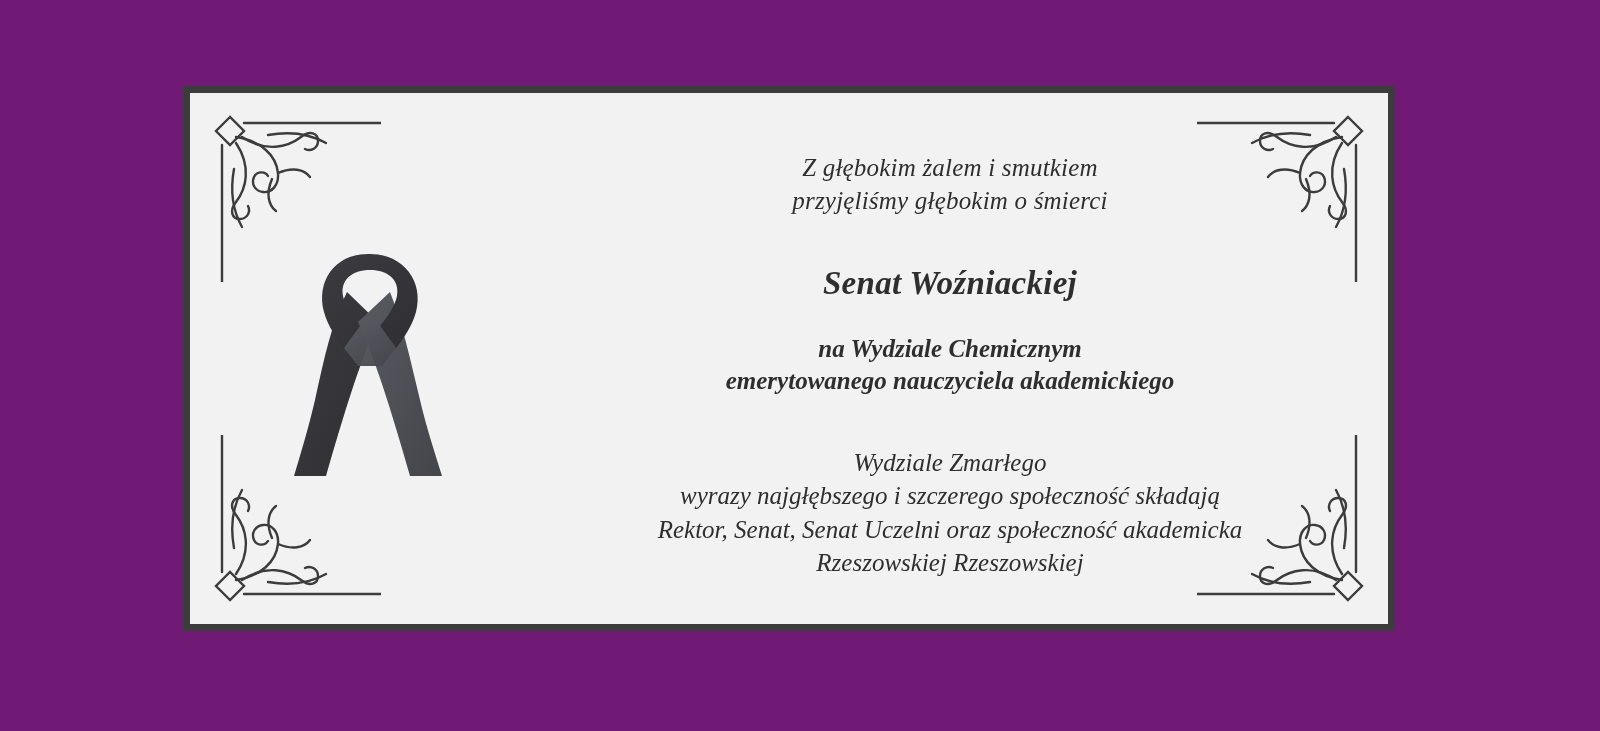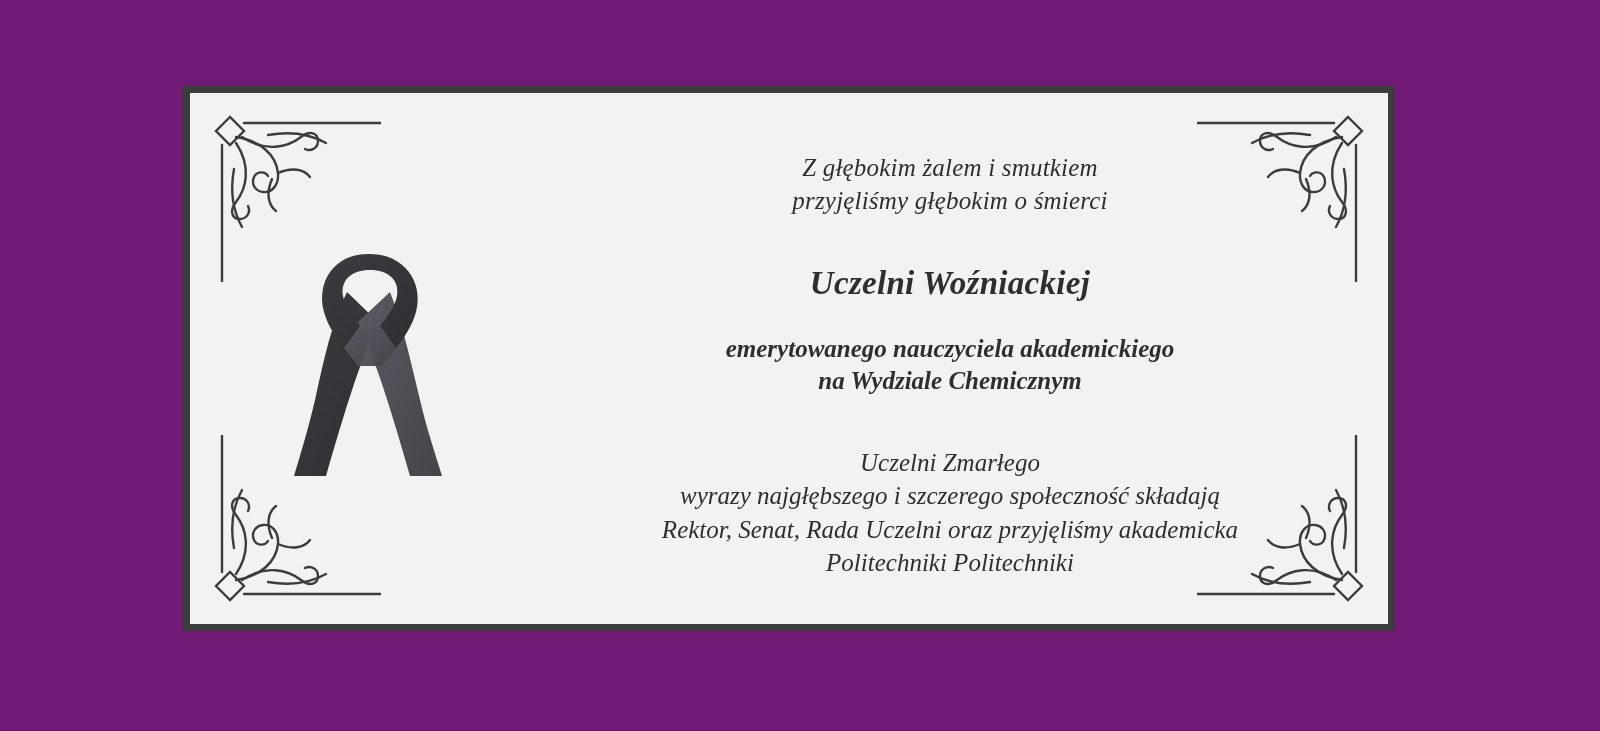--- a/index.html
+++ b/index.html
@@ -198,32 +198,32 @@
         </svg>
       </div>
 
       <div class="text-block">
 
         <div class="intro">
           <div>Z głębokim żalem i smutkiem</div>
           <div>przyjęliśmy głębokim o śmierci</div>
         </div>
 
-        <div class="name">Uczelni Woźniackiej</div>
+        <div class="name">Senat Woźniackiej</div>
 
         <div class="role">
+          <div>na Wydziale Chemicznym</div>
           <div>emerytowanego nauczyciela akademickiego</div>
-          <div>na Wydziale Chemicznym</div>
         </div>
 
         <div class="closing">
-          <div>Uczelni Zmarłego</div>
+          <div>Wydziale Zmarłego</div>
           <div>wyrazy najgłębszego i szczerego społeczność składają</div>
-          <div>Rektor, Senat, Rada Uczelni oraz przyjęliśmy akademicka</div>
-          <div>Politechniki Politechniki</div>
+          <div>Rektor, Senat, Senat Uczelni oraz społeczność akademicka</div>
+          <div>Rzeszowskiej Rzeszowskiej</div>
         </div>
 
       </div>
 
     </div>
   </div>
 
 </div>
 
 </body></html>

